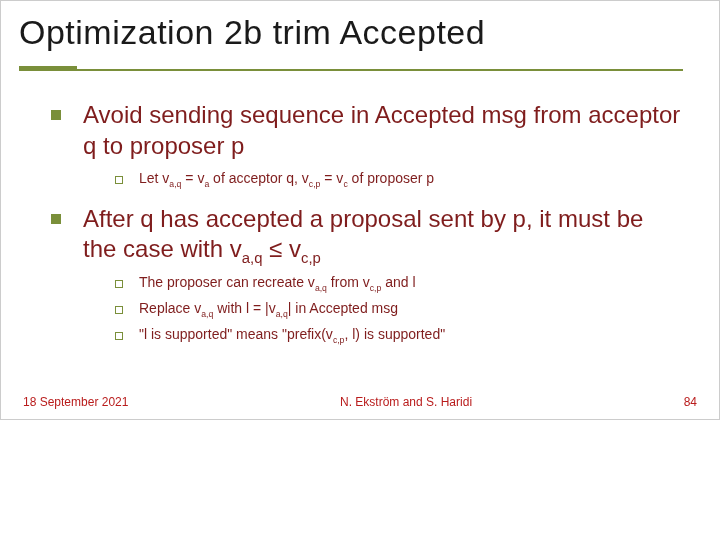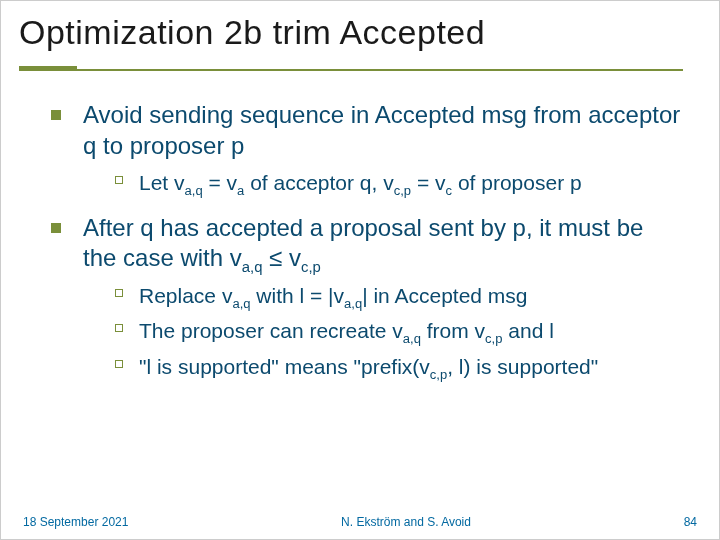--- a/index.html
+++ b/index.html
@@ -1,19 +1,19 @@
 <!DOCTYPE html>
 <html><head>
 <meta charset="utf-8">
 <style>
   * { margin: 0; padding: 0; box-sizing: border-box; }
   html, body { width: 720px; height: 540px; font-family: Verdana, Geneva, sans-serif; background: #fff; }
   .slide {
     width: 720px;
-    height: 540px;
+    height: 420px;
     border: 1px solid #ccc;
     position: relative;
     padding: 0;
   }
   .title-wrap {
     padding: 12px 18px 0 18px;
   }
   .title {
     font-size: 34px;
     font-weight: 400;
@@ -37,63 +37,63 @@
     position: absolute;
     left: 0;
     width: 58px;
     top: 0;
     height: 5px;
     background: #7a8f3a;
   }
   .content {
     padding: 28px 36px 0 50px;
     font-family: Tahoma, Geneva, sans-serif;
-    color: #0c4a6e;
+    color: #7f1d1d;
   }
   .lvl1 {
     position: relative;
     margin-bottom: 16px;
     padding-left: 32px;
     font-size: 24px;
     line-height: 1.28;
   }
   .lvl1 .square {
     position: absolute;
     left: 0;
     top: 10px;
     width: 10px;
     height: 10px;
     background: #7a8f3a;
   }
   .lvl2 {
     position: relative;
     margin: 8px 0 6px 0;
     padding-left: 56px;
-    font-size: 21px;
+    font-size: 14px;
     line-height: 1.3;
   }
   .lvl2 .square {
     position: absolute;
     left: 32px;
     top: 7px;
     width: 8px;
     height: 8px;
     border: 1.5px solid #7a8f3a;
     background: transparent;
   }
   .sub { font-size: 0.62em; vertical-align: sub; line-height: 0; }
   .footer {
     position: absolute;
     bottom: 10px;
     left: 0; right: 0;
     display: flex;
     justify-content: space-between;
     padding: 0 22px;
     font-size: 12px;
-    color: #0369a1;
+    color: #b91c1c;
     font-family: Tahoma, sans-serif;
   }
 </style>
 </head>
 <body>
 
 <div class="slide">
 
   <div class="title-wrap">
     <div class="title">Optimization 2b trim Accepted</div>
@@ -114,33 +114,33 @@
         <span>Let v</span><span class="sub">a,q</span><span> = v</span><span class="sub">a</span><span> of acceptor q, v</span><span class="sub">c,p</span><span> = v</span><span class="sub">c</span><span> of proposer p</span>
       </div>
     </div>
 
     <div class="lvl1">
       <span class="square"></span>
       <span>After q has accepted a proposal sent by p, it must be the case with v</span><span class="sub">a,q</span><span> ≤ v</span><span class="sub">c,p</span>
 
       <div class="lvl2">
         <span class="square"></span>
-        <span>Replace v</span><span class="sub">a,q</span><span> with l = |v</span><span class="sub">a,q</span><span>| in Accepted msg</span>
+        <span>The proposer can recreate v</span><span class="sub">a,q</span><span> from v</span><span class="sub">c,p</span><span> and l</span>
       </div>
       <div class="lvl2">
         <span class="square"></span>
-        <span>The proposer can recreate v</span><span class="sub">a,q</span><span> from v</span><span class="sub">c,p</span><span> and l</span>
+        <span>Replace v</span><span class="sub">a,q</span><span> with l = |v</span><span class="sub">a,q</span><span>| in Accepted msg</span>
       </div>
       <div class="lvl2">
         <span class="square"></span>
         <span>"l is supported" means "prefix(v</span><span class="sub">c,p</span><span>, l) is supported"</span>
       </div>
     </div>
 
   </div>
 
   <div class="footer">
     <span>18 September 2021</span>
-    <span>N. Ekström and S. Avoid</span>
+    <span>N. Ekström and S. Haridi</span>
     <span>84</span>
   </div>
 
 </div>
 
 </body></html>

